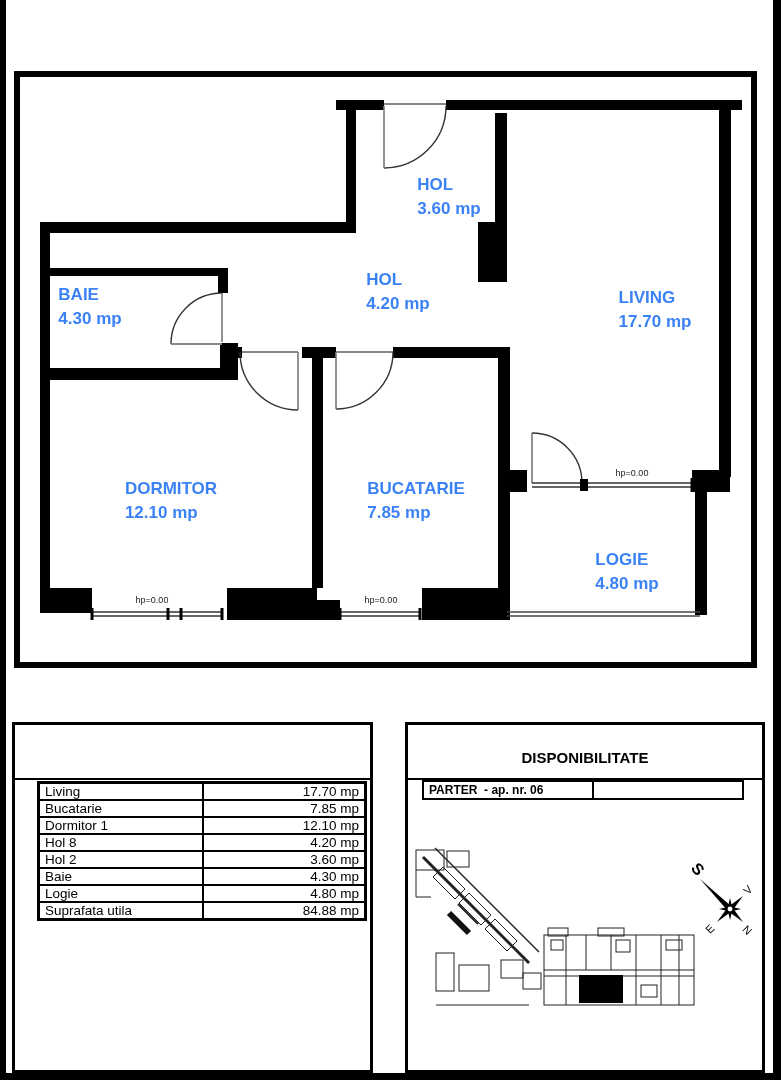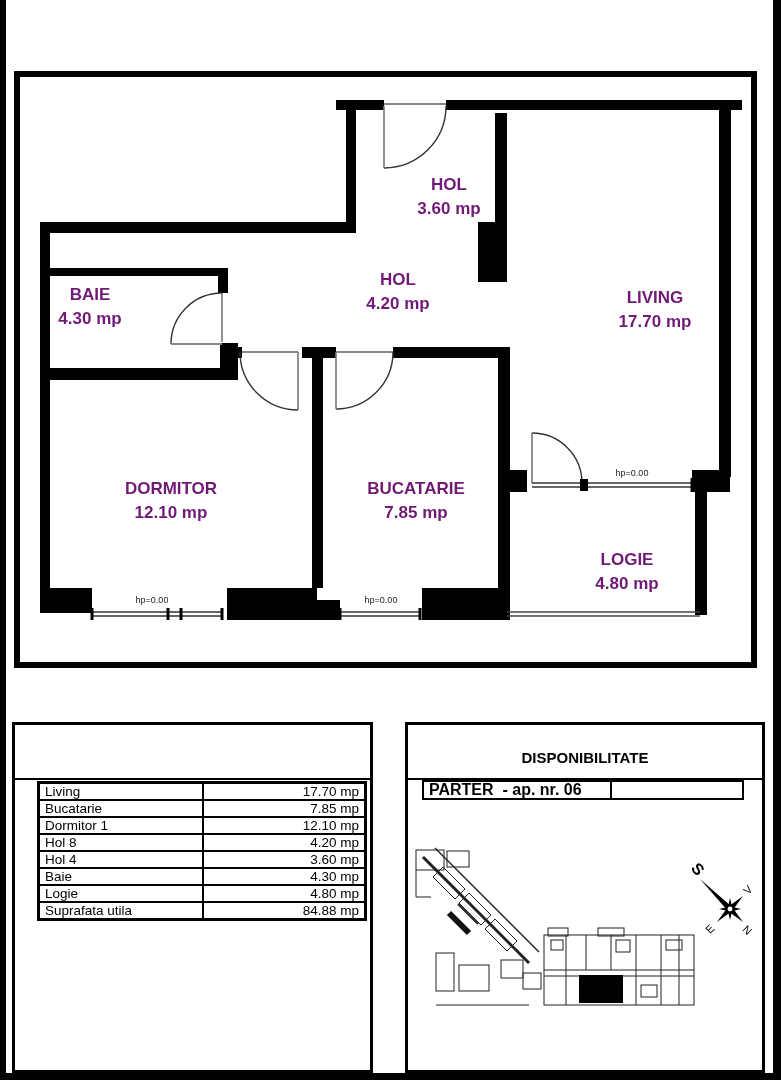--- a/index.html
+++ b/index.html
@@ -3,36 +3,36 @@
 <meta charset="utf-8">
 <style>
   html,body{margin:0;padding:0;background:#fff;}
   body{font-family:"Liberation Sans", sans-serif; -webkit-font-smoothing:antialiased;}
   #stage{position:relative;width:781px;height:1080px;background:#fff;overflow:hidden;}
   .edge{position:absolute;background:#000;}
   .wall{position:absolute;background:#000;}
   .frame{position:absolute;border:6px solid #000;box-sizing:border-box;background:transparent;}
   .panel{position:absolute;border:3px solid #000;box-sizing:border-box;background:#fff;}
   .room-label{position:absolute;font-weight:bold;font-size:17px;line-height:24px;
-              text-align:center;transform:translateX(-50%);white-space:nowrap;color:#701a75;}
+              transform:translateX(-50%);white-space:nowrap;color:#3b82f6;}
   .hp-label{position:absolute;font-size:9px;color:#222;transform:translateX(-50%);white-space:nowrap;}
   .panel-title{position:absolute;left:0;right:0;top:24px;text-align:center;font-weight:bold;
                font-size:15px;white-space:pre;color:#000;}
   .rule{position:absolute;background:#000;height:2px;}
   table.areas{position:absolute;left:22px;top:56px;border-collapse:collapse;table-layout:fixed;
               width:318px;font-size:13.5px;color:#000;}
   table.areas td{border:2px solid #000;height:15px;padding:0 5px;overflow:hidden;white-space:nowrap;}
   table.areas{border:3px solid #000;}
   td.lbl{width:152px;text-align:left;}
   td.val{width:150px;text-align:right;}
   tr.total td{font-weight:normal;}
   .avrow{position:absolute;left:14px;top:55px;width:322px;height:20px;border:2px solid #000;
          box-sizing:border-box;display:flex;}
-  .avrow .c1{width:188px;border-right:2px solid #000;box-sizing:border-box;font-weight:bold;
-             font-size:16px;line-height:16px;padding-left:5px;white-space:pre;overflow:hidden;}
+  .avrow .c1{width:170px;border-right:2px solid #000;box-sizing:border-box;font-weight:bold;
+             font-size:12px;line-height:16px;padding-left:5px;white-space:pre;overflow:hidden;}
   .avrow .c2{flex:1;}
   svg{position:absolute;}
   svg text{font-family:"Liberation Sans", sans-serif;}
 </style>
 </head>
 <body>
 
 <div id="stage">
 
   <div class="edge" style="left:0;top:0;width:6px;height:1080px;"></div>
@@ -156,21 +156,21 @@
           </tr>
         <tr>
           <td class="lbl">Dormitor 1</td>
           <td class="val">12.10 mp</td>
           </tr>
         <tr>
           <td class="lbl">Hol 8</td>
           <td class="val">4.20 mp</td>
           </tr>
         <tr>
-          <td class="lbl">Hol 4</td>
+          <td class="lbl">Hol 2</td>
           <td class="val">3.60 mp</td>
           </tr>
         <tr>
           <td class="lbl">Baie</td>
           <td class="val">4.30 mp</td>
           </tr>
         <tr>
           <td class="lbl">Logie</td>
           <td class="val">4.80 mp</td>
           </tr>

